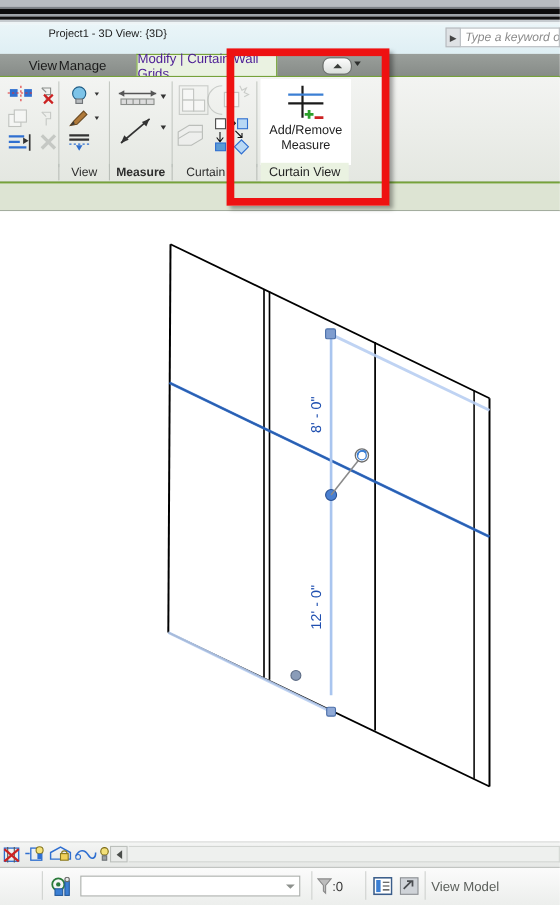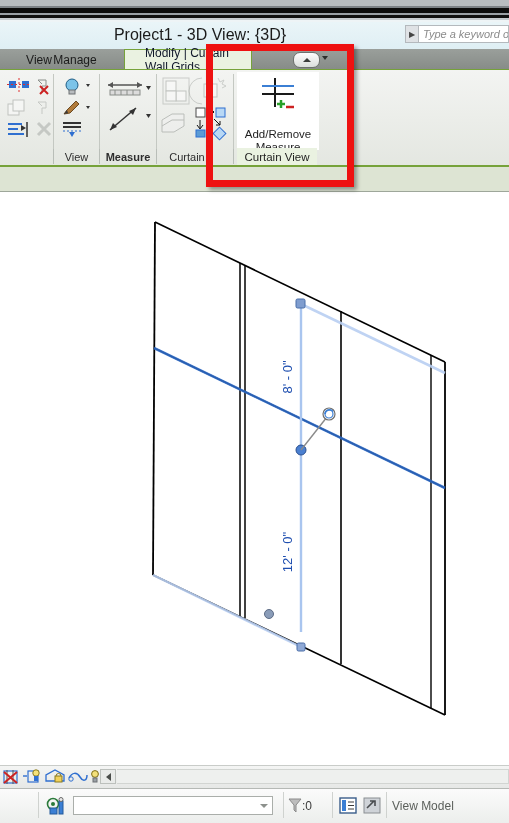--- a/index.html
+++ b/index.html
@@ -21,22 +21,22 @@
   .chrome .c6{position:absolute;left:0;top:18px;width:509px;height:2px;background:#c6cbcf;}
   .chrome .c7{position:absolute;left:0;top:20px;width:509px;height:2px;background:#eef4f6;}
 
   
   .titlebar{
     position:absolute;left:0;top:22px;width:509px;height:27px;
     background:linear-gradient(#eaf5f8,#dfeff4);
     border-bottom:1px solid #c3d4da;
   }
   .titletext{
-    position:absolute;left:0;top:4px;width:400px;text-align:center;
-    font-size:16px;color:#1b1b1b;
+    position:absolute;left:0;top:4px;width:400px;
+    font-size:10px;color:#1b1b1b;padding-left:44px;
   }
   .searchwrap{position:absolute;left:405px;top:3px;width:104px;height:20px;display:flex;}
   .searcharrow{
     width:14px;height:18px;background:#dfe2e5;border:1px solid #b4b9bd;
     display:flex;align-items:center;justify-content:center;
     font-size:8px;color:#444;box-sizing:border-box;
   }
   .searchbox{
     flex:1;height:18px;background:#ffffff;border:1px solid #b4b9bd;border-left:none;
     box-sizing:border-box;display:flex;align-items:center;padding-left:4px;
@@ -48,21 +48,21 @@
     position:absolute;left:0;top:49px;width:509px;height:21px;
     background:#8e938f;
     background:linear-gradient(#9a9f9b,#868b87);
   }
   .tab{
     position:absolute;top:0;height:21px;display:flex;align-items:center;
     justify-content:center;font-size:12px;color:#1e1e1e;box-sizing:border-box;
   }
   .tab.inactive{color:#1b1b1b;}
   .tab.active{
-    background:#eaf2e1;border:1px solid #76a23a;border-bottom:none;color:#0f172a;padding-left:20px;
+    background:#eaf2e1;border:1px solid #76a23a;border-bottom:none;color:#4c1d95;
   }
   .tab-view{left:14px;width:50px;}
   .tab-manage{left:44px;width:62px;}
   .tab-modify{left:124px;width:128px;}
   .minbtn{
     position:absolute;left:293px;top:3px;width:25px;height:14px;border-radius:7px;
     background:linear-gradient(#fdfdfd,#dadedb);border:1px solid #6d716e;
     display:flex;align-items:center;justify-content:center;
   }
   .minbtn .cap{
@@ -90,21 +90,21 @@
 
   .ico{position:absolute;}
 
   
   .bigbtn{
     position:absolute;left:237px;top:2px;width:80px;height:76px;
     background:#ffffff;border:1px solid #ffffff;
   }
   .bigbtn-label{
     position:absolute;left:0;top:40px;width:80px;text-align:center;
-    font-size:11.5px;color:#1f1f1f;line-height:13px;margin-top:15px;
+    font-size:11.5px;color:#1f1f1f;line-height:13px;
   }
   .curtain-panel-label{
     position:absolute;left:237px;top:148px;width:80px;height:17px;
     background:#eaf2e1;font-size:11.5px;color:#1f1f1f;
     display:flex;align-items:center;justify-content:center;
   }
   .ribbon-green-bot{position:absolute;left:0;top:165px;width:509px;height:2px;background:#76a23a;}
 
   
   .optionsbar{

